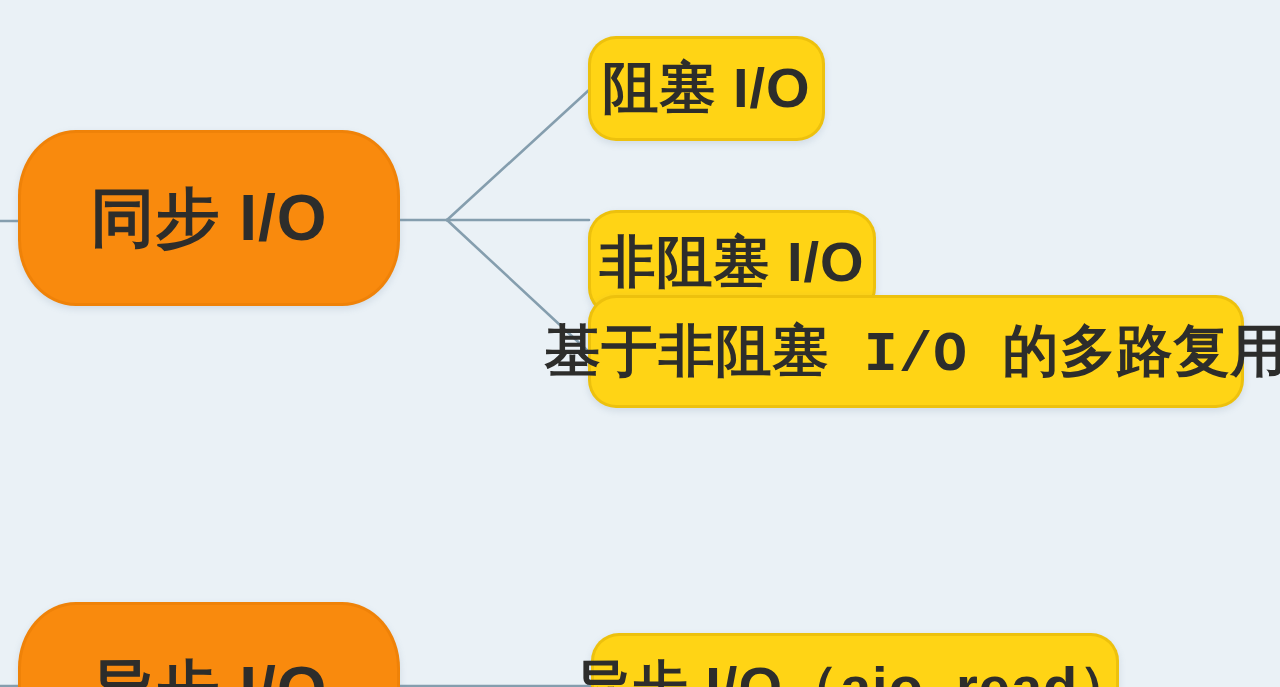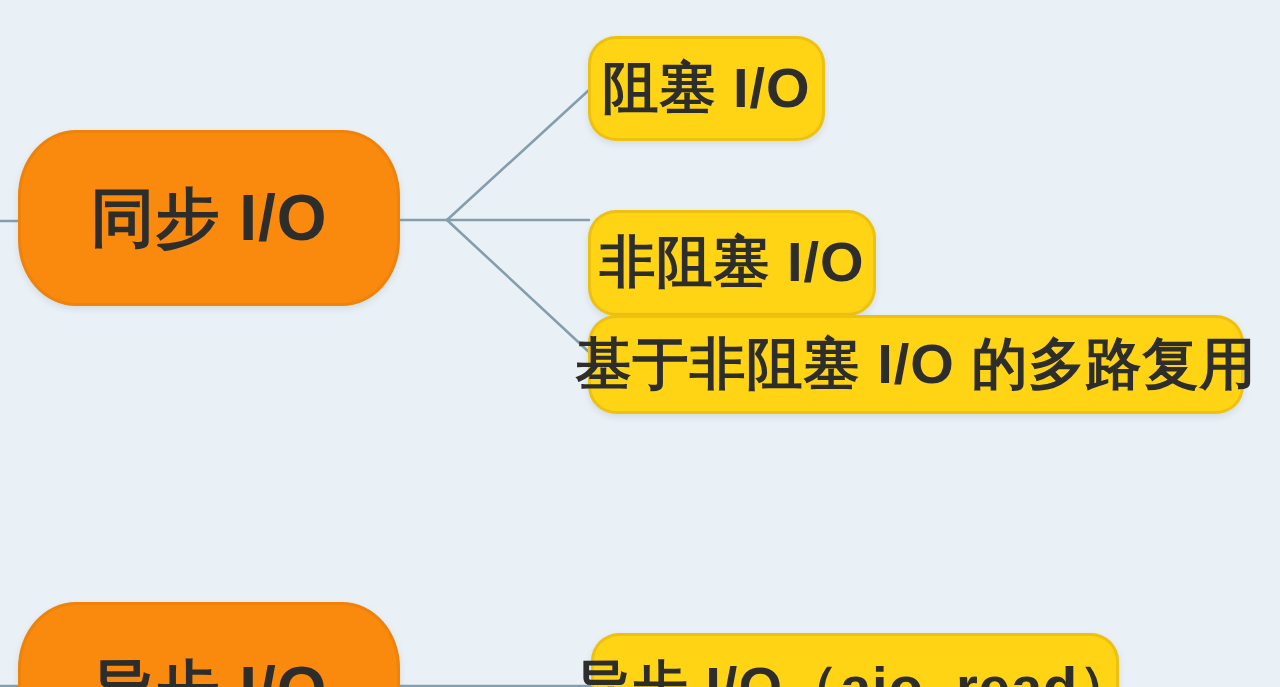--- a/index.html
+++ b/index.html
@@ -44,21 +44,21 @@
   .leaf {
     background: #FFD415;
     border: 3px solid rgba(222,176,8,0.55);
     border-radius: 28px;
     font-size: 56px;
   }
   
   #node-sync    { left: 18px;  top: 130px; width: 382px; height: 176px; }
   #node-block   { left: 588px; top: 36px;  width: 237px; height: 105px; }
   #node-nonblk  { left: 588px; top: 166px; width: 288px; height: 106px; margin-top: 44px; }
-  #node-multi   { left: 588px; top: 315px; width: 656px; height: 99px; }
+  #node-multi   { left: 588px; top: 295px; width: 656px; height: 113px; font-family: Liberation Mono, monospace; }
   #node-async   { left: 18px;  top: 602px; width: 382px; height: 176px; }
   #node-aioread { left: 591px; top: 633px; width: 528px; height: 110px; }
 </style>
 </head>
 <body>
 
 <div id="canvas">
 
   <svg id="wires" viewBox="0 0 1280 687" xmlns="http://www.w3.org/2000/svg">
     <g stroke="#859EAE" stroke-width="2.6" stroke-linecap="round" fill="none">

